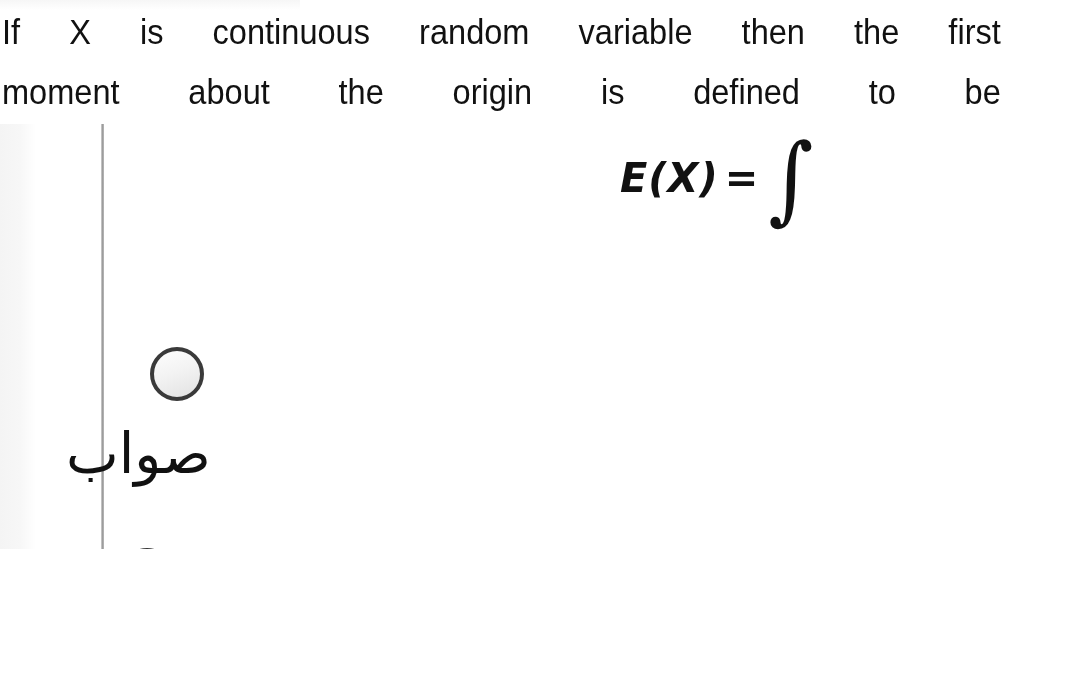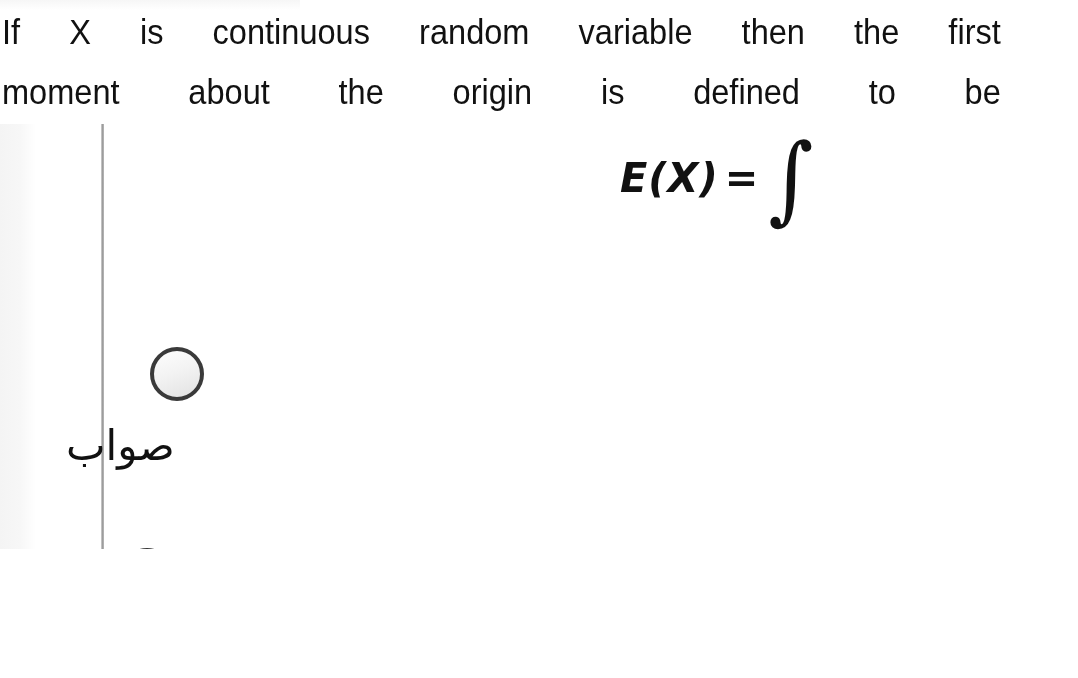--- a/index.html
+++ b/index.html
@@ -123,21 +123,21 @@
     border-radius: 50%;
     border: 4px solid #3a3a3a;
     background: linear-gradient(160deg, #fdfdfd 0%, #f3f3f3 45%, #e2e2e2 100%);
     box-sizing: border-box;
   }
 
   .opt-label {
     position: absolute;
     color: #111111;
     font-family: "DejaVu Sans", sans-serif;
-    font-size: 42px;
+    font-size: 56px;
     line-height: 1.1;
     direction: rtl;
     unicode-bidi: bidi-override;
     white-space: nowrap;
   }
 
   #opt1-radio { left: 150px; top: 347px; }
   #opt1-label { left: 66px;  top: 423px; }
 
   #opt2-radio { left: 120px; top: 548px; }

